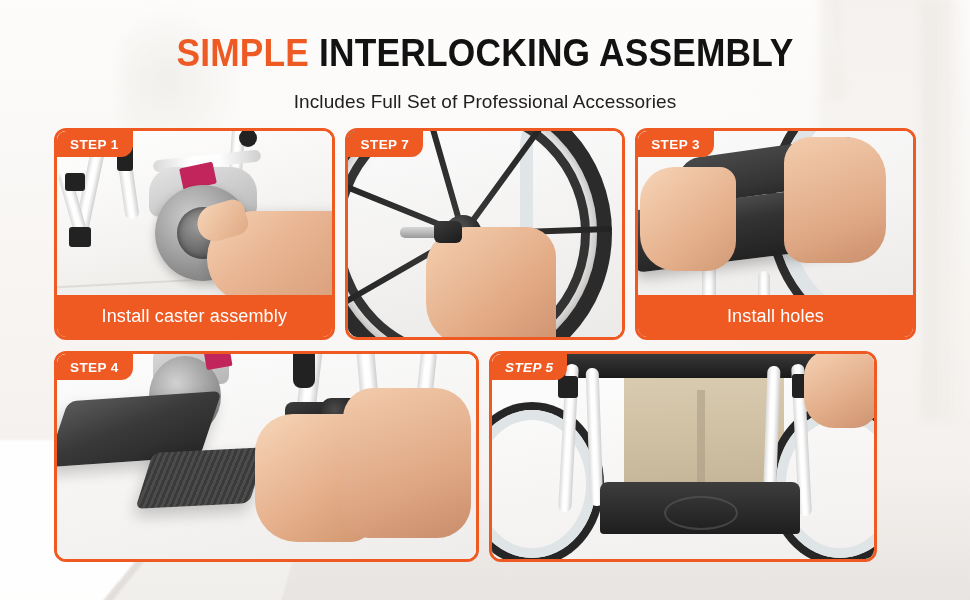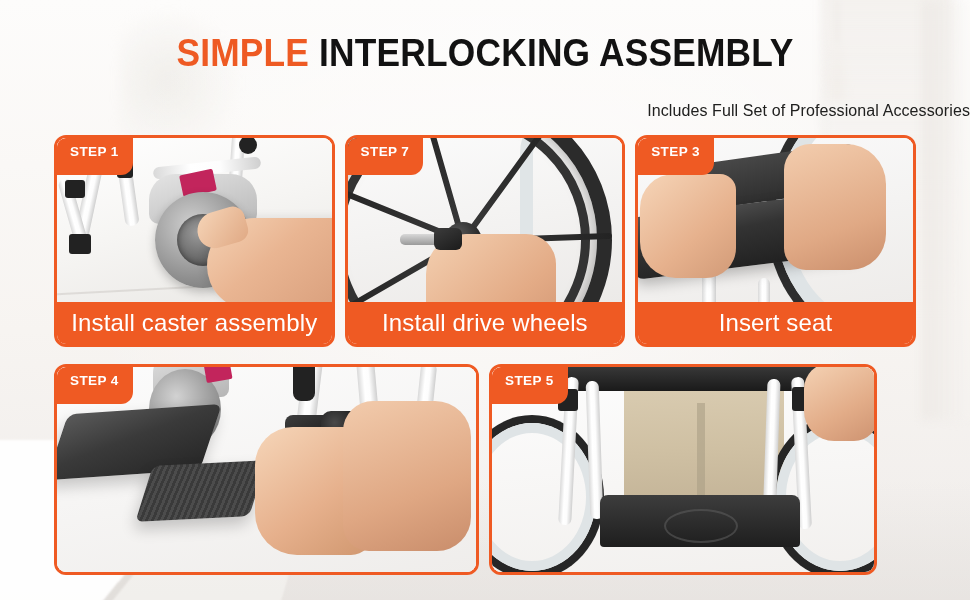--- a/index.html
+++ b/index.html
@@ -98,78 +98,77 @@
     font-weight: bold;
     letter-spacing: .2px;
     line-height: 1;
     color: #121212;
     font-stretch: condensed;
     transform: scaleX(.93);
     white-space: nowrap;
   }
   .headline .hl-accent { color: #ee5a23; }
   .subtitle {
-    margin-top: 30px;
-    font-size: 16px;
+    margin-top: 19px;
+    font-size: 19px;
     color: #20201f;
     letter-spacing: .1px;
-    text-align: right;
   }
 
   
   .steps {
     position: relative;
     z-index: 3;
     margin: 15px auto 0;
     width: 862px;
   }
   .row {
     display: flex;
     gap: 10px;
   }
-  .row + .row { margin-top: 17px; }
+  .row + .row { margin-top: 11px; }
 
   .card {
     position: relative;
     border: 3px solid #ef5a23;
     border-radius: 12px;
     background: #fff;
     overflow: hidden;
     display: flex;
     flex-direction: column;
   }
   .row-1 .card { width: 280.6px; height: 212px; }
   .row-2 .card.wide-a { width: 425px; height: 211px; }
-  .row-2 .card.wide-b { width: 388px; height: 211px; }
+  .row-2 .card.wide-b { width: 388px; height: 211px; font-style: italic; }
 
   .badge {
     position: absolute;
     top: 0; left: 0;
     z-index: 4;
     background: #ef5a23;
     color: #fff;
     font-size: 13.5px;
     font-weight: bold;
     letter-spacing: .4px;
-    padding: 6px 14px 16px 13px;
+    padding: 6px 14px 5px 13px;
     border-radius: 8px 0 12px 0;
   }
 
   .photo {
     position: relative;
     flex: 1;
     overflow: hidden;
     background: #f3f1ef;
   }
 
   .caption {
     background: #ef5a23;
     color: #fff;
     text-align: center;
-    font-size: 24px;
+    font-size: 18px;
     letter-spacing: .15px;
     height: 42px;
     line-height: 42px;
     white-space: nowrap;
     overflow: hidden;
   }
   .row-2 .caption { font-size: 19px; }
 
   
   .ph { position: absolute; inset: 0; }
@@ -458,36 +457,35 @@
         <div class="spoke" style="transform:rotate(112deg);"></div>
         <div class="spoke" style="transform:rotate(164deg);"></div>
         <div class="spoke" style="transform:rotate(216deg);"></div>
         <div class="spoke" style="transform:rotate(268deg);"></div>
         <div class="spoke" style="transform:rotate(320deg);"></div>
         <div class="hub"></div>
         <div class="axle"></div>
         <div class="hand2"></div>
         <div class="knob"></div>
       </div>
-      <div class="caption">Install drive wheels</div>
     </div>
 
     <div class="card">
       <div class="badge">STEP 3</div>
       <div class="photo s3">
         <div class="ph"></div>
         <div class="wheel3"></div>
         <div class="tube-w tubeW3"></div>
         <div class="tube-w tubeW3b"></div>
         <div class="seat-back"></div>
         <div class="seat"></div>
         <div class="handA"></div>
         <div class="handB"></div>
       </div>
-      <div class="caption">Insert seat</div>
+      <div class="caption">Install holes</div>
     </div>
   </div>
 
   <div class="row row-2">
 
     <div class="card wide-a">
       <div class="badge">STEP 4</div>
       <div class="photo s4">
         <div class="ph"></div>
         <div class="caster4b"></div>

